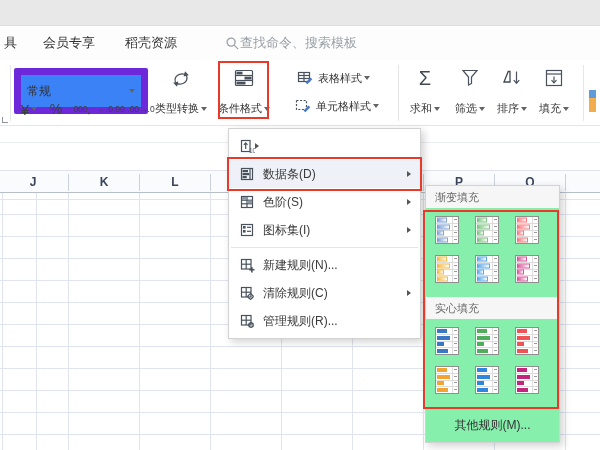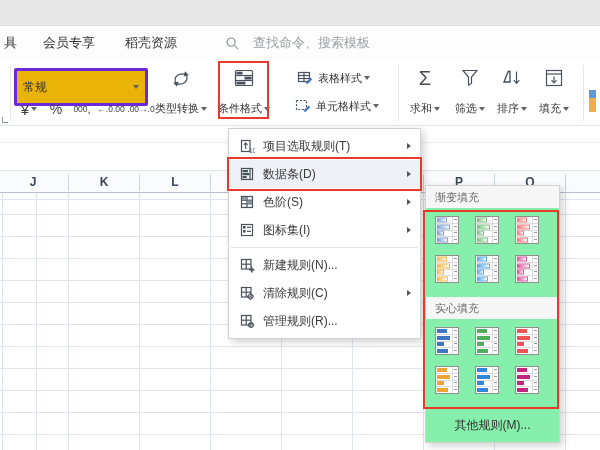--- a/index.html
+++ b/index.html
@@ -4,27 +4,27 @@
 <style>
   * { margin:0; padding:0; box-sizing:border-box; }
   html,body { width:600px; height:450px; overflow:hidden; background:#fff;
     font-family:"Liberation Sans","DejaVu Sans",sans-serif; }
 
   
   #titlebar { position:absolute; left:0; top:0; width:600px; height:26px; background:#e8e8e8; border-bottom:1px solid #dedede; }
   #menubar { position:absolute; left:0; top:26px; width:600px; height:34px; background:#fdfdfd; display:flex; align-items:center; font-size:13px; color:#333; }
   .mtab { padding:0 4px; margin-right:22px; white-space:nowrap; }
   #partial-tab { margin-left:0; margin-right:18px; }
-  #searchbox { display:flex; align-items:center; color:#9aa0a6; gap:13px; margin-left:22px; }
+  #searchbox { display:flex; align-items:center; color:#9aa0a6; gap:0; margin-left:22px; }
 
   
   #ribbon { position:absolute; left:0; top:60px; width:600px; height:66px; background:#fff; border-bottom:1px solid #e3e5e9; }
   .vsep { position:absolute; top:5px; height:56px; width:1px; background:#e6e6e6; }
   #ribbon-underline { position:absolute; left:0; top:142px; width:600px; height:1px; background:#ecees0; background:#eceef1; }
-  #numfmt-combo { position:absolute; left:14px; top:8px; width:134px; height:23px; border:3px solid #6d28d9; border-radius:2px; background:#eab308;
+  #numfmt-combo { position:absolute; left:14px; top:8px; width:134px; height:23px; border:7px solid #6d28d9; border-radius:2px; background:#3b82f6;
     display:flex; align-items:center; font-size:12px; color:#333; padding:16px 6px; }
   #numfmt-combo .grow { flex:1; }
   .caret { width:0; height:0; border-left:3.5px solid transparent; border-right:3.5px solid transparent; border-top:4px solid #606468; display:inline-block; }
   .numrow { position:absolute; top:36px; height:26px; display:flex; align-items:center; color:#3a3f45; }
   .numbtn { display:flex; align-items:center; justify-content:center; height:26px; }
   .stack { display:flex; flex-direction:row; align-items:center; justify-content:center; font-size:8.5px; line-height:9px; color:#3a3f45; letter-spacing:0; }
   .bigbtn { position:absolute; top:4px; width:46px; height:56px; display:flex; flex-direction:column; align-items:center; justify-content:space-between; padding:2px 0 4px; }
   .bigbtn .lbl, .rowbtn .lbl { font-size:11px; color:#333; white-space:nowrap; display:flex; align-items:center; gap:2px; }
   .rowbtn { position:absolute; height:22px; display:flex; align-items:center; gap:4px; }
   #corner-mark { position:absolute; left:2px; top:57px; width:6px; height:6px; border-left:1px solid #8d949b; border-bottom:1px solid #8d949b; }
@@ -270,21 +270,20 @@
 <div id="cf-menu">
   <div class="menu-item has-sub">
     <span class="mi">
       <svg width="16" height="16" viewBox="0 0 16 16">
         <rect class="ic" x="2.5" y="2.5" width="8.5" height="11"></rect>
         <line class="ic" x1="6.7" y1="11" x2="6.7" y2="5"></line>
         <polyline class="ic" points="4.9,6.8 6.7,4.8 8.5,6.8"></polyline>
         <text x="10" y="15" font-size="6.5" fill="#49525c" stroke="none">10</text>
       </svg>
     </span>
-    <span class="lab">项目选取规则(T)</span>
   </div>
   <div class="menu-item has-sub selected">
     <span class="mi">
       <svg width="16" height="16" viewBox="0 0 16 16">
         <rect class="ic" x="2.5" y="2.5" width="11" height="11"></rect>
         <line class="ic" x1="11" y1="2.5" x2="11" y2="13.5"></line>
         <rect x="3.5" y="4" width="5.5" height="2.2" fill="#49525c"></rect>
         <rect x="3.5" y="7" width="6.8" height="2.2" fill="#49525c"></rect>
         <rect x="3.5" y="10" width="4.2" height="2.2" fill="#49525c"></rect>
       </svg>

